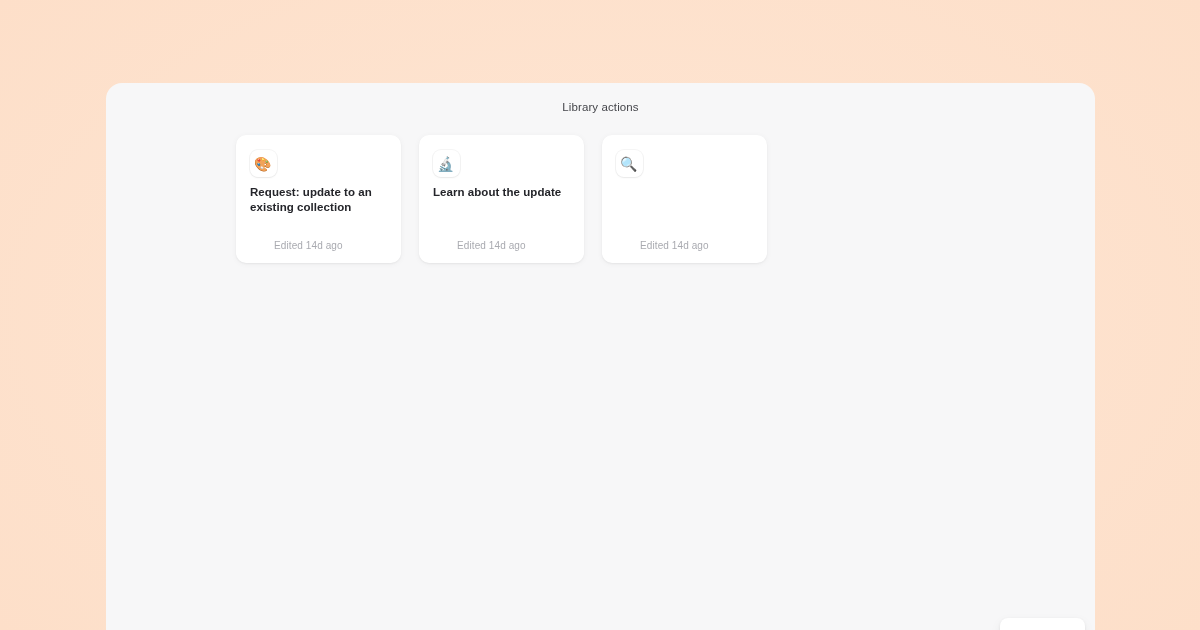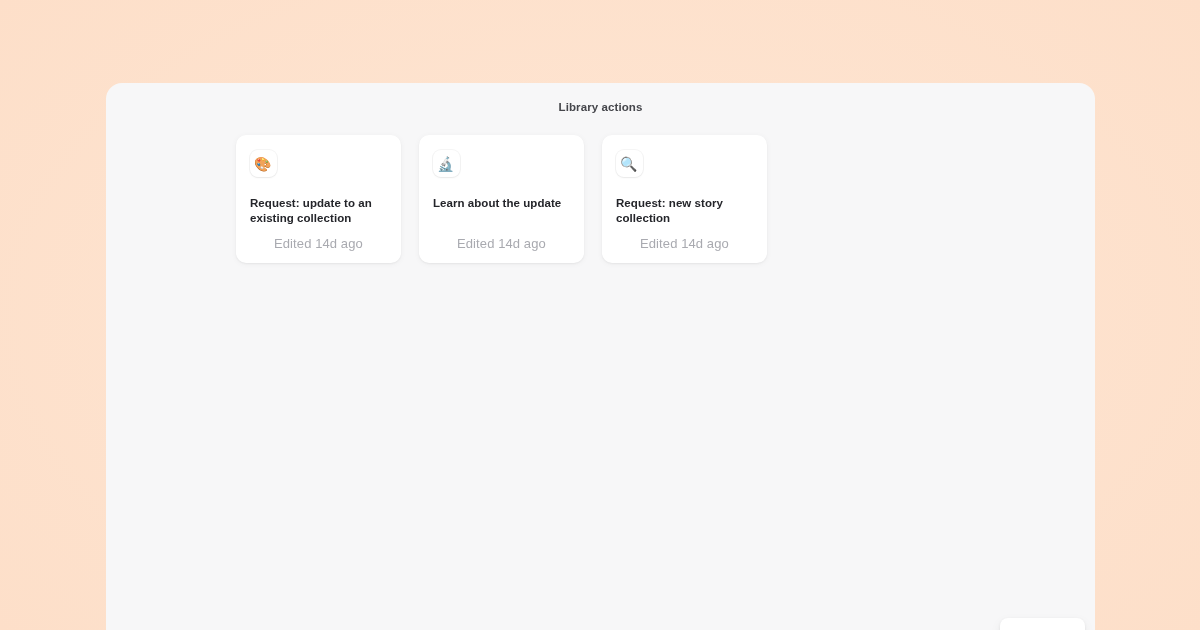--- a/index.html
+++ b/index.html
@@ -31,21 +31,21 @@
 
   
   .panel-header {
     height:47px;
     display:flex;
     align-items:center;
     justify-content:center;
   }
   .panel-title {
     font-size:11.5px;
-    font-weight:700;
+    font-weight:400;
     color:#45464b;
     letter-spacing:.1px;
   }
 
   
   .cards-row {
     display:flex;
     gap:18px;
     padding:0 0 0 0;
     margin-left:130px;
@@ -71,31 +71,31 @@
     background:#FFFFFF;
     box-shadow:0 0 0 1px rgba(16,17,26,.045), 0 1px 2px rgba(16,17,26,.05);
     display:flex;
     align-items:center;
     justify-content:center;
     font-size:14px;
     line-height:1;
   }
 
   .card-title {
-    margin-top:19px;
+    margin-top:8px;
     font-size:11.5px;
     font-weight:700;
     line-height:1.33;
     color:#24252a;
     letter-spacing:.05px;
   }
 
   .card-meta {
     margin-top:auto;
-    font-size:13px;
+    font-size:10px;
     font-weight:400;
     color:#a9aab0;
     letter-spacing:.1px;
     padding-left:24px;
   }
 
   
   .floating-widget {
     position:absolute;
     left:1000px;
@@ -128,21 +128,20 @@
     </div>
 
     <div class="action-card">
       <div class="card-icon-tile">🔬</div>
       <div class="card-title">Learn about the update</div>
       <div class="card-meta">Edited 14d ago</div>
     </div>
 
     <div class="action-card">
       <div class="card-icon-tile">🔍</div>
-      <div class="card-title">Request: new story collection</div>
       <div class="card-meta">Edited 14d ago</div>
     </div>
 
   </div>
 </div>
 
 <div class="floating-widget">
   
 </div>
 

